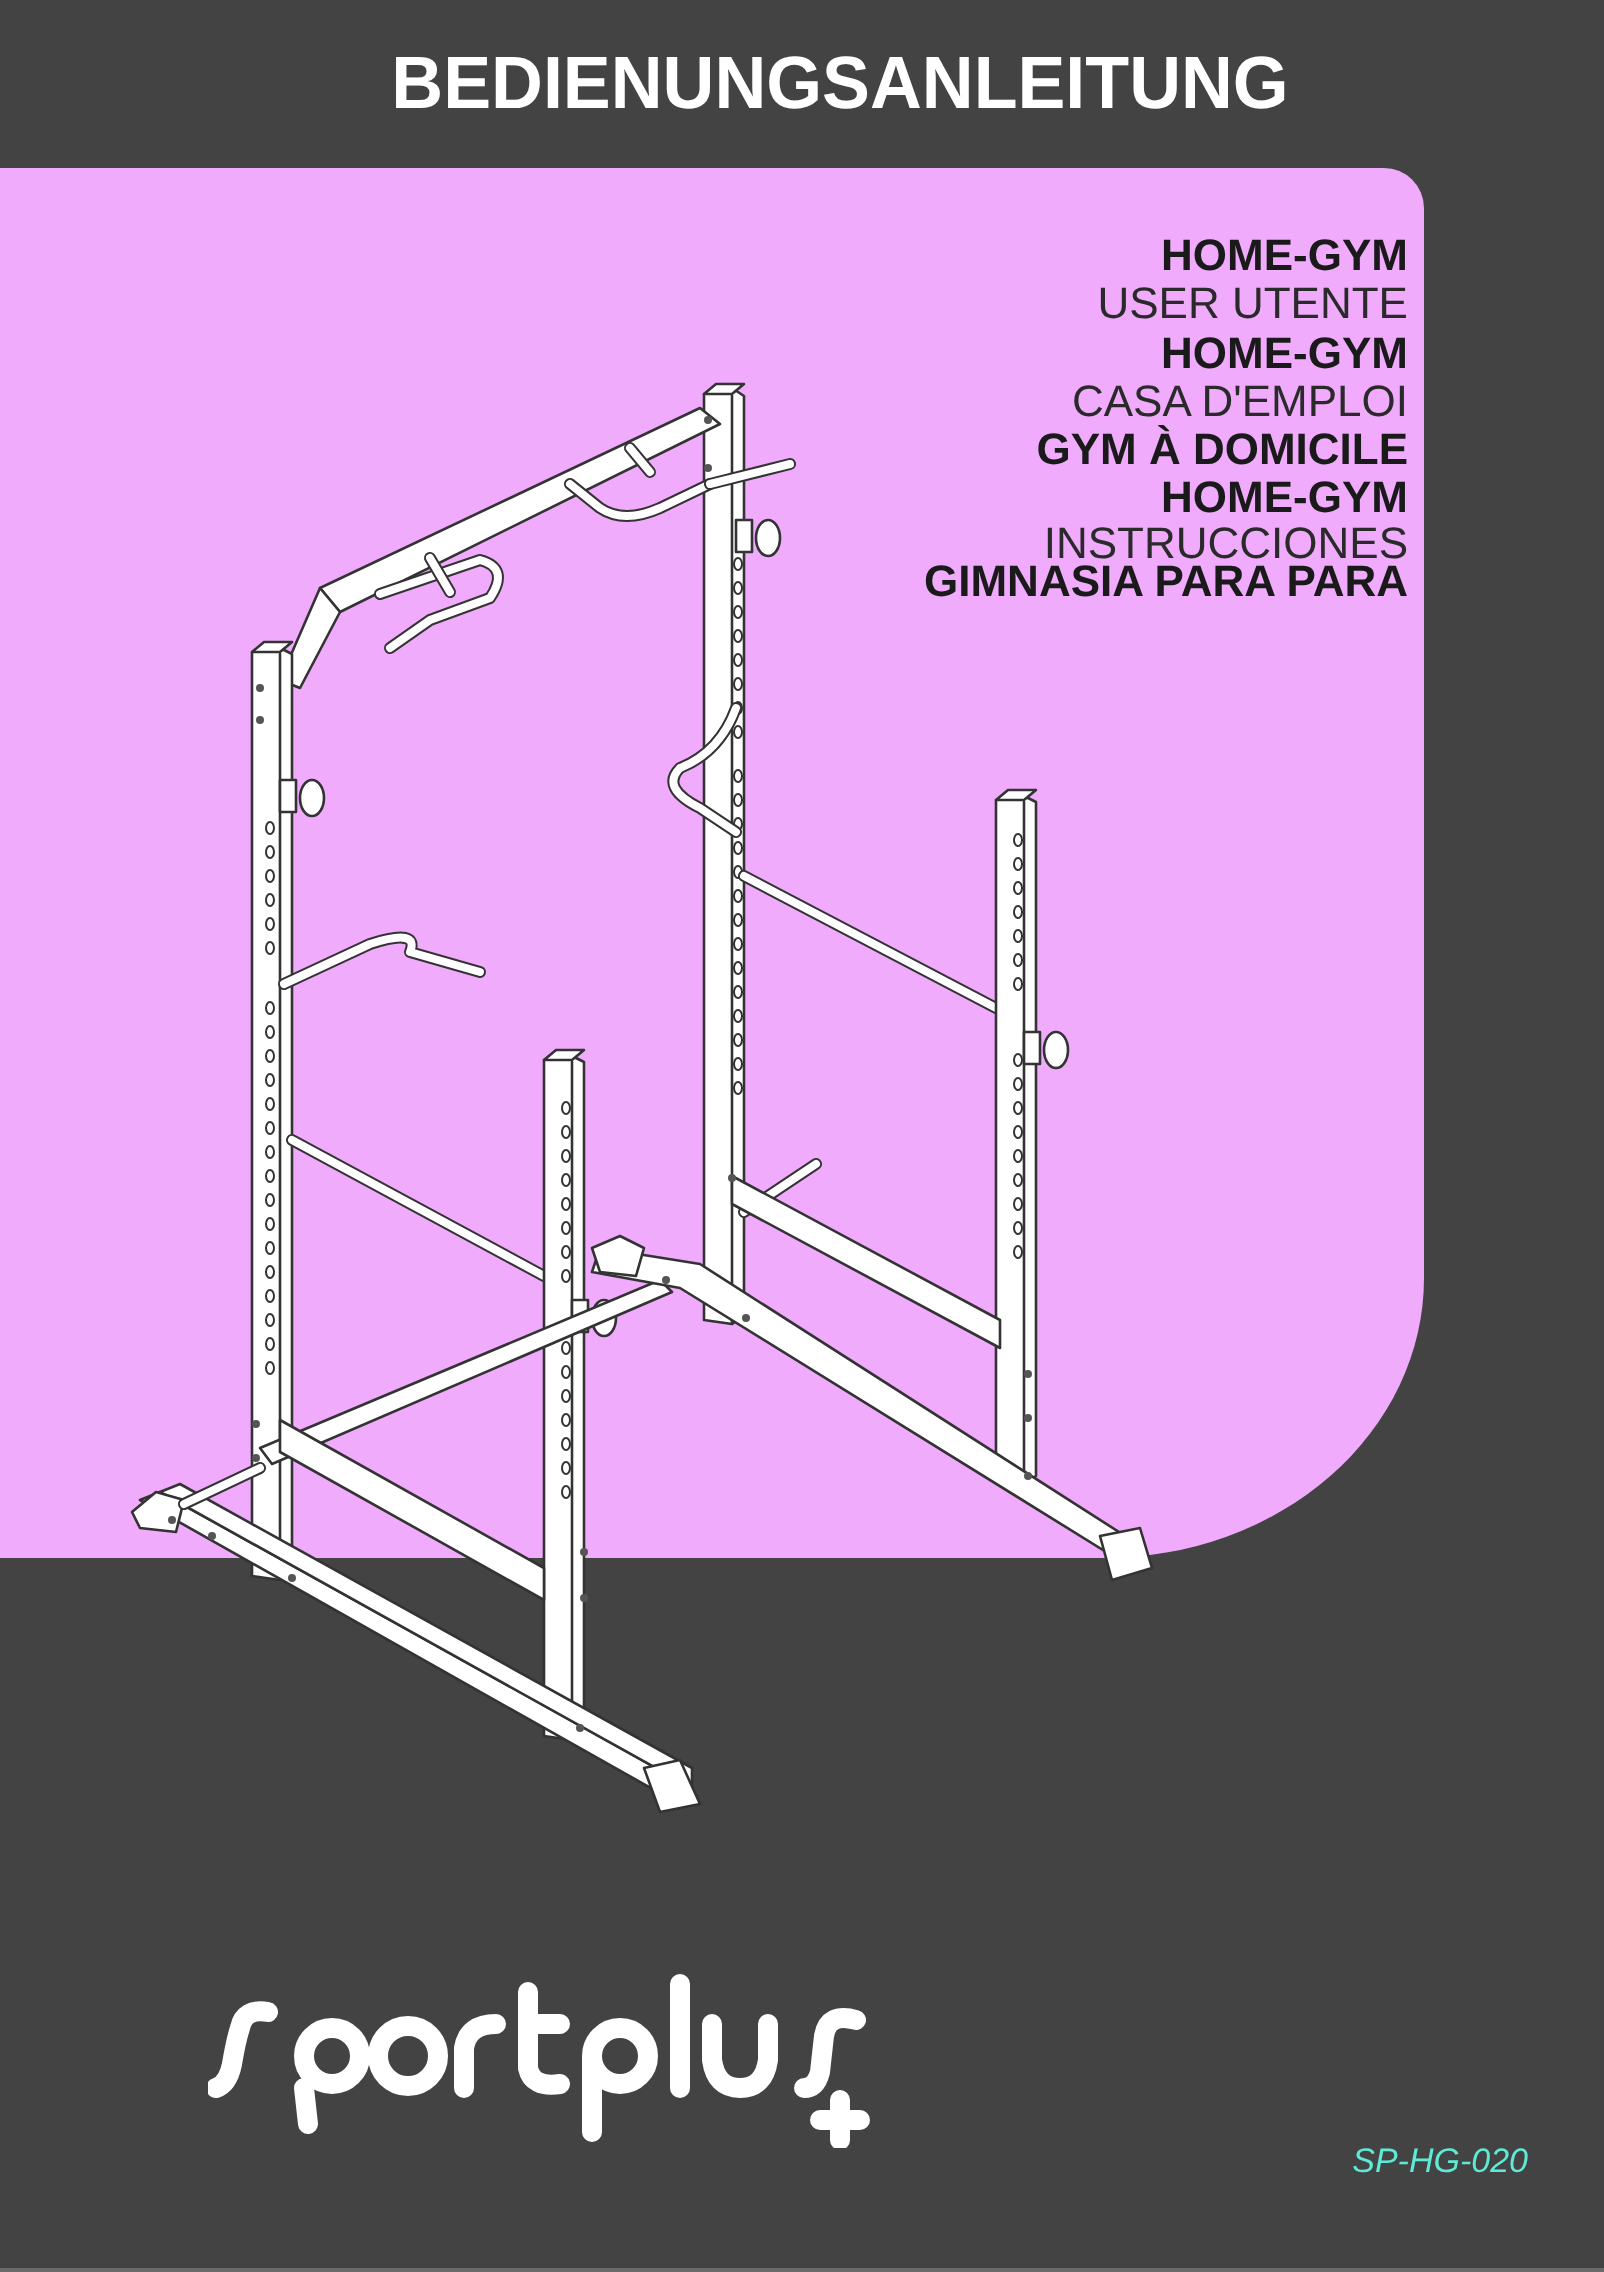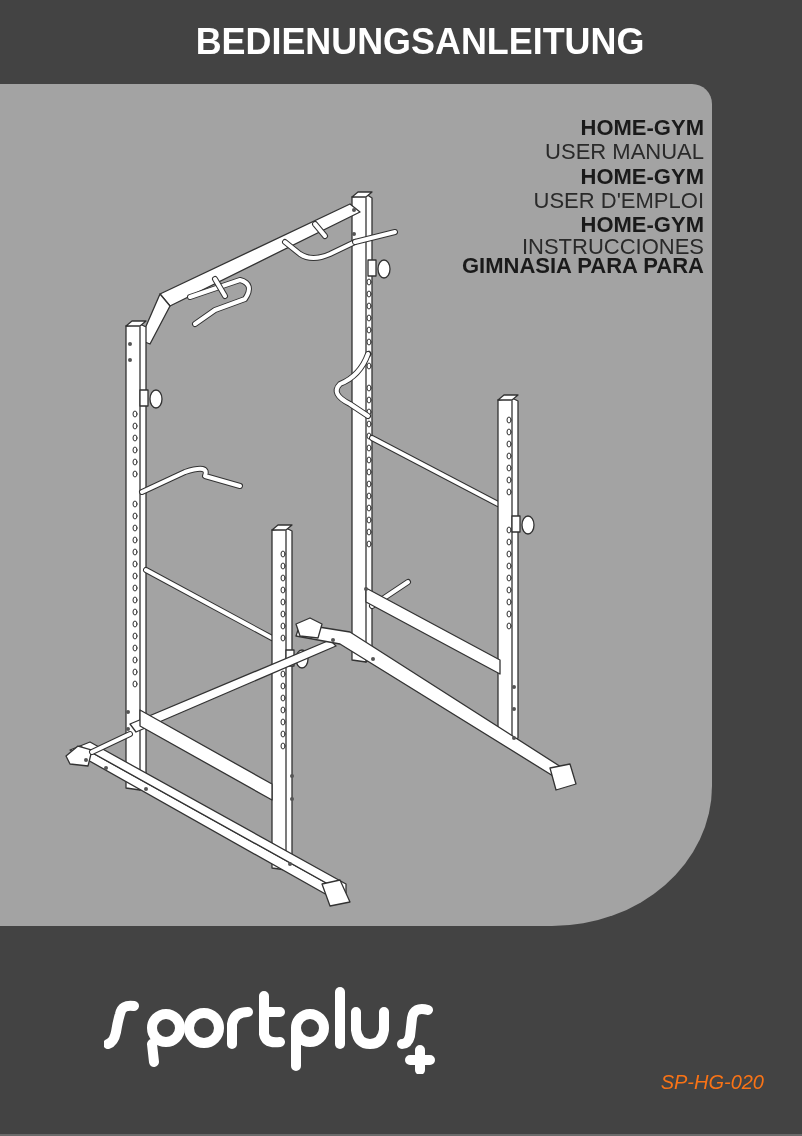--- a/index.html
+++ b/index.html
@@ -18,22 +18,22 @@
       font-weight: bold;
       font-size: 37px;
       letter-spacing: 0px;
       transform: scaleX(0.97);
       transform-origin: left;
       line-height: 44px;
     }
     .panel {
       position: absolute;
       left: 0; top: 84px;
-      width: 712px; height: 842px;
-      background: #a3a3a3;
+      width: 712px; height: 695px;
+      background: #f0abfc;
       border-top-right-radius: 20px;
       border-bottom-right-radius: 160px 140px;
     }
     .drawing {
       position: absolute;
       left: 0; top: 0;
       width: 712px; height: 842px;
     }
     .lang-block {
       position: absolute;
@@ -46,23 +46,23 @@
     .lang-block .bold { font-weight: bold; }
     .lang-block .light { font-weight: normal; color: #2a2a2a; }
     .logo {
       position: absolute;
       left: 104px; top: 984px;
       width: 372px; height: 90px;
     }
     .model {
       position: absolute;
       right: 38px; top: 1071px;
-      color: #f97316;
+      color: #5eead4;
       font-style: italic;
-      font-size: 20px;
+      font-size: 17px;
     }
     .bottom-line {
       position: absolute;
       left: 0; bottom: 0;
       width: 802px; height: 2px;
       background: #6a6a6a;
     }
   </style>
 </head>
 <body>
@@ -249,23 +249,24 @@
         <circle cx="130" cy="260" r="2"></circle>
         <circle cx="130" cy="276" r="2"></circle>
       <circle cx="333" cy="556" r="2"></circle>
         <circle cx="86" cy="676" r="2"></circle>
         <circle cx="106" cy="684" r="2"></circle>
     </g>
   </svg>
 
   <div class="lang-block">
     <div class="bold">HOME-GYM</div>
-    <div class="light">USER MANUAL</div>
+    <div class="light">USER UTENTE</div>
     <div class="bold">HOME-GYM</div>
-    <div class="light">USER D'EMPLOI</div>
+    <div class="light">CASA D'EMPLOI</div>
+    <div class="bold">GYM À DOMICILE</div>
     <div class="bold">HOME-GYM</div>
     <div class="light" style="line-height:19px">INSTRUCCIONES</div>
     <div class="bold" style="line-height:20px">GIMNASIA PARA PARA</div>
   </div>
 </div>
 
 <svg class="logo" viewBox="0 0 372 90" fill="none" stroke="#ffffff" stroke-width="10" stroke-linecap="round" stroke-linejoin="round">
 
   <path d="M30,22 Q18,20 16,30 Q14,36 12,48 Q10,58 4,60"></path>
 

